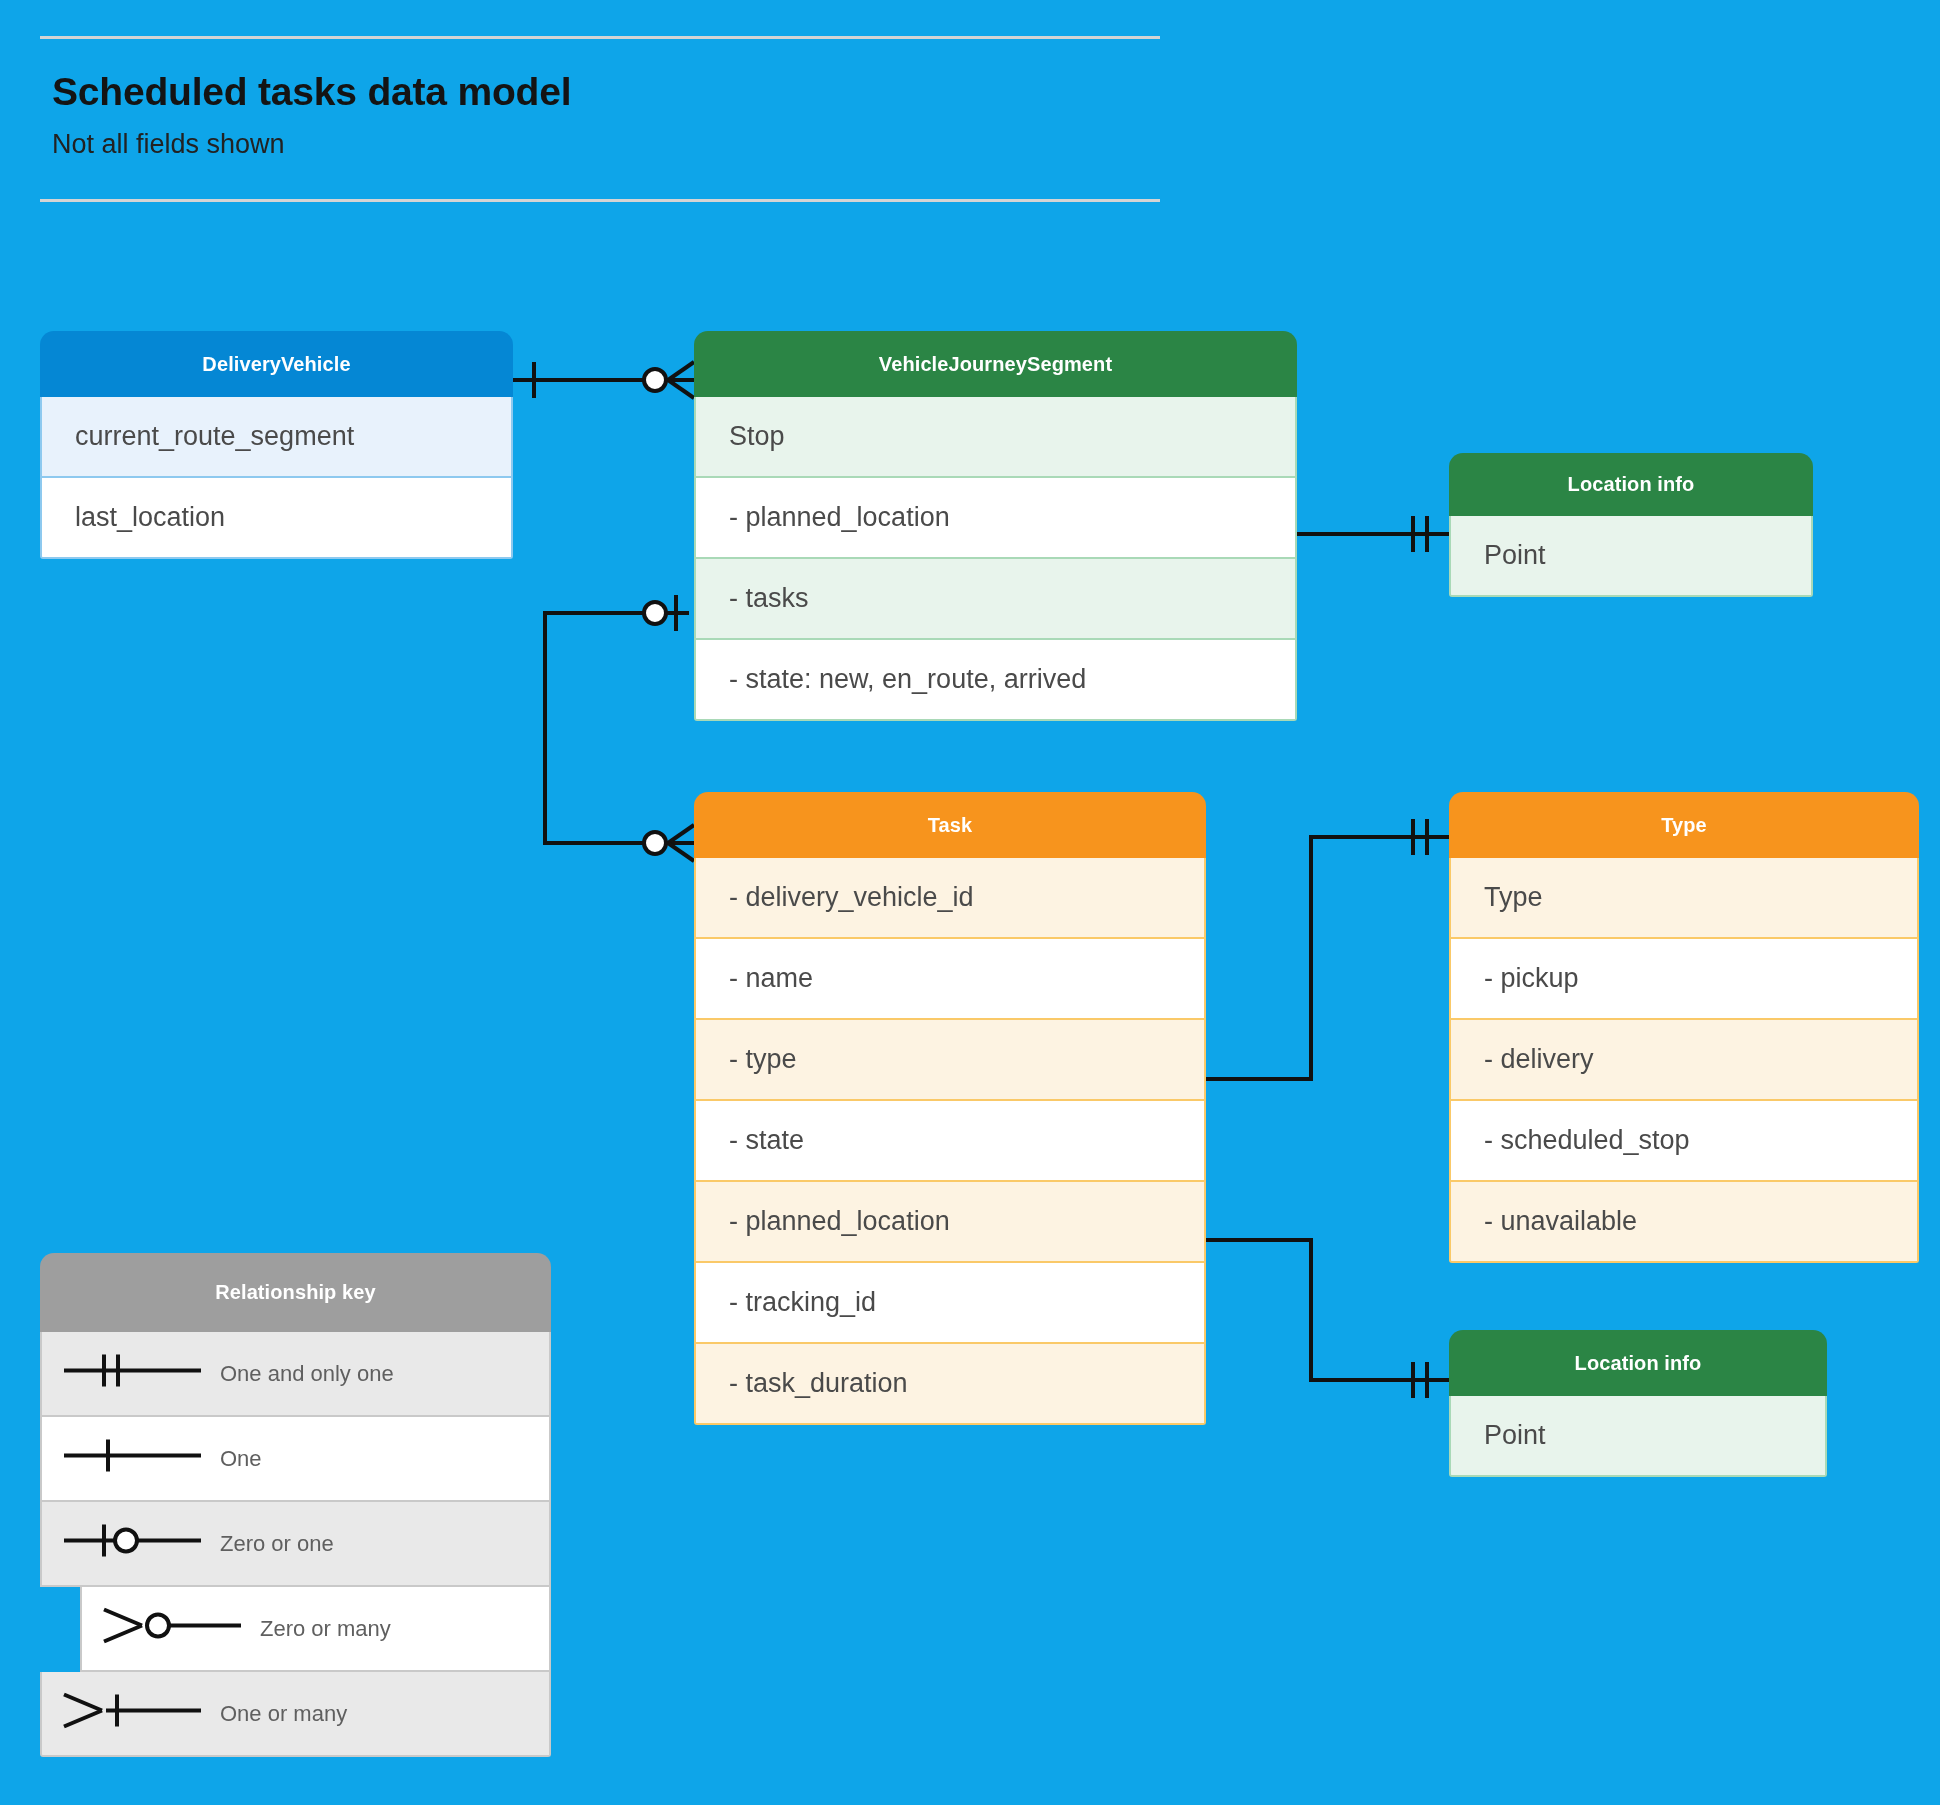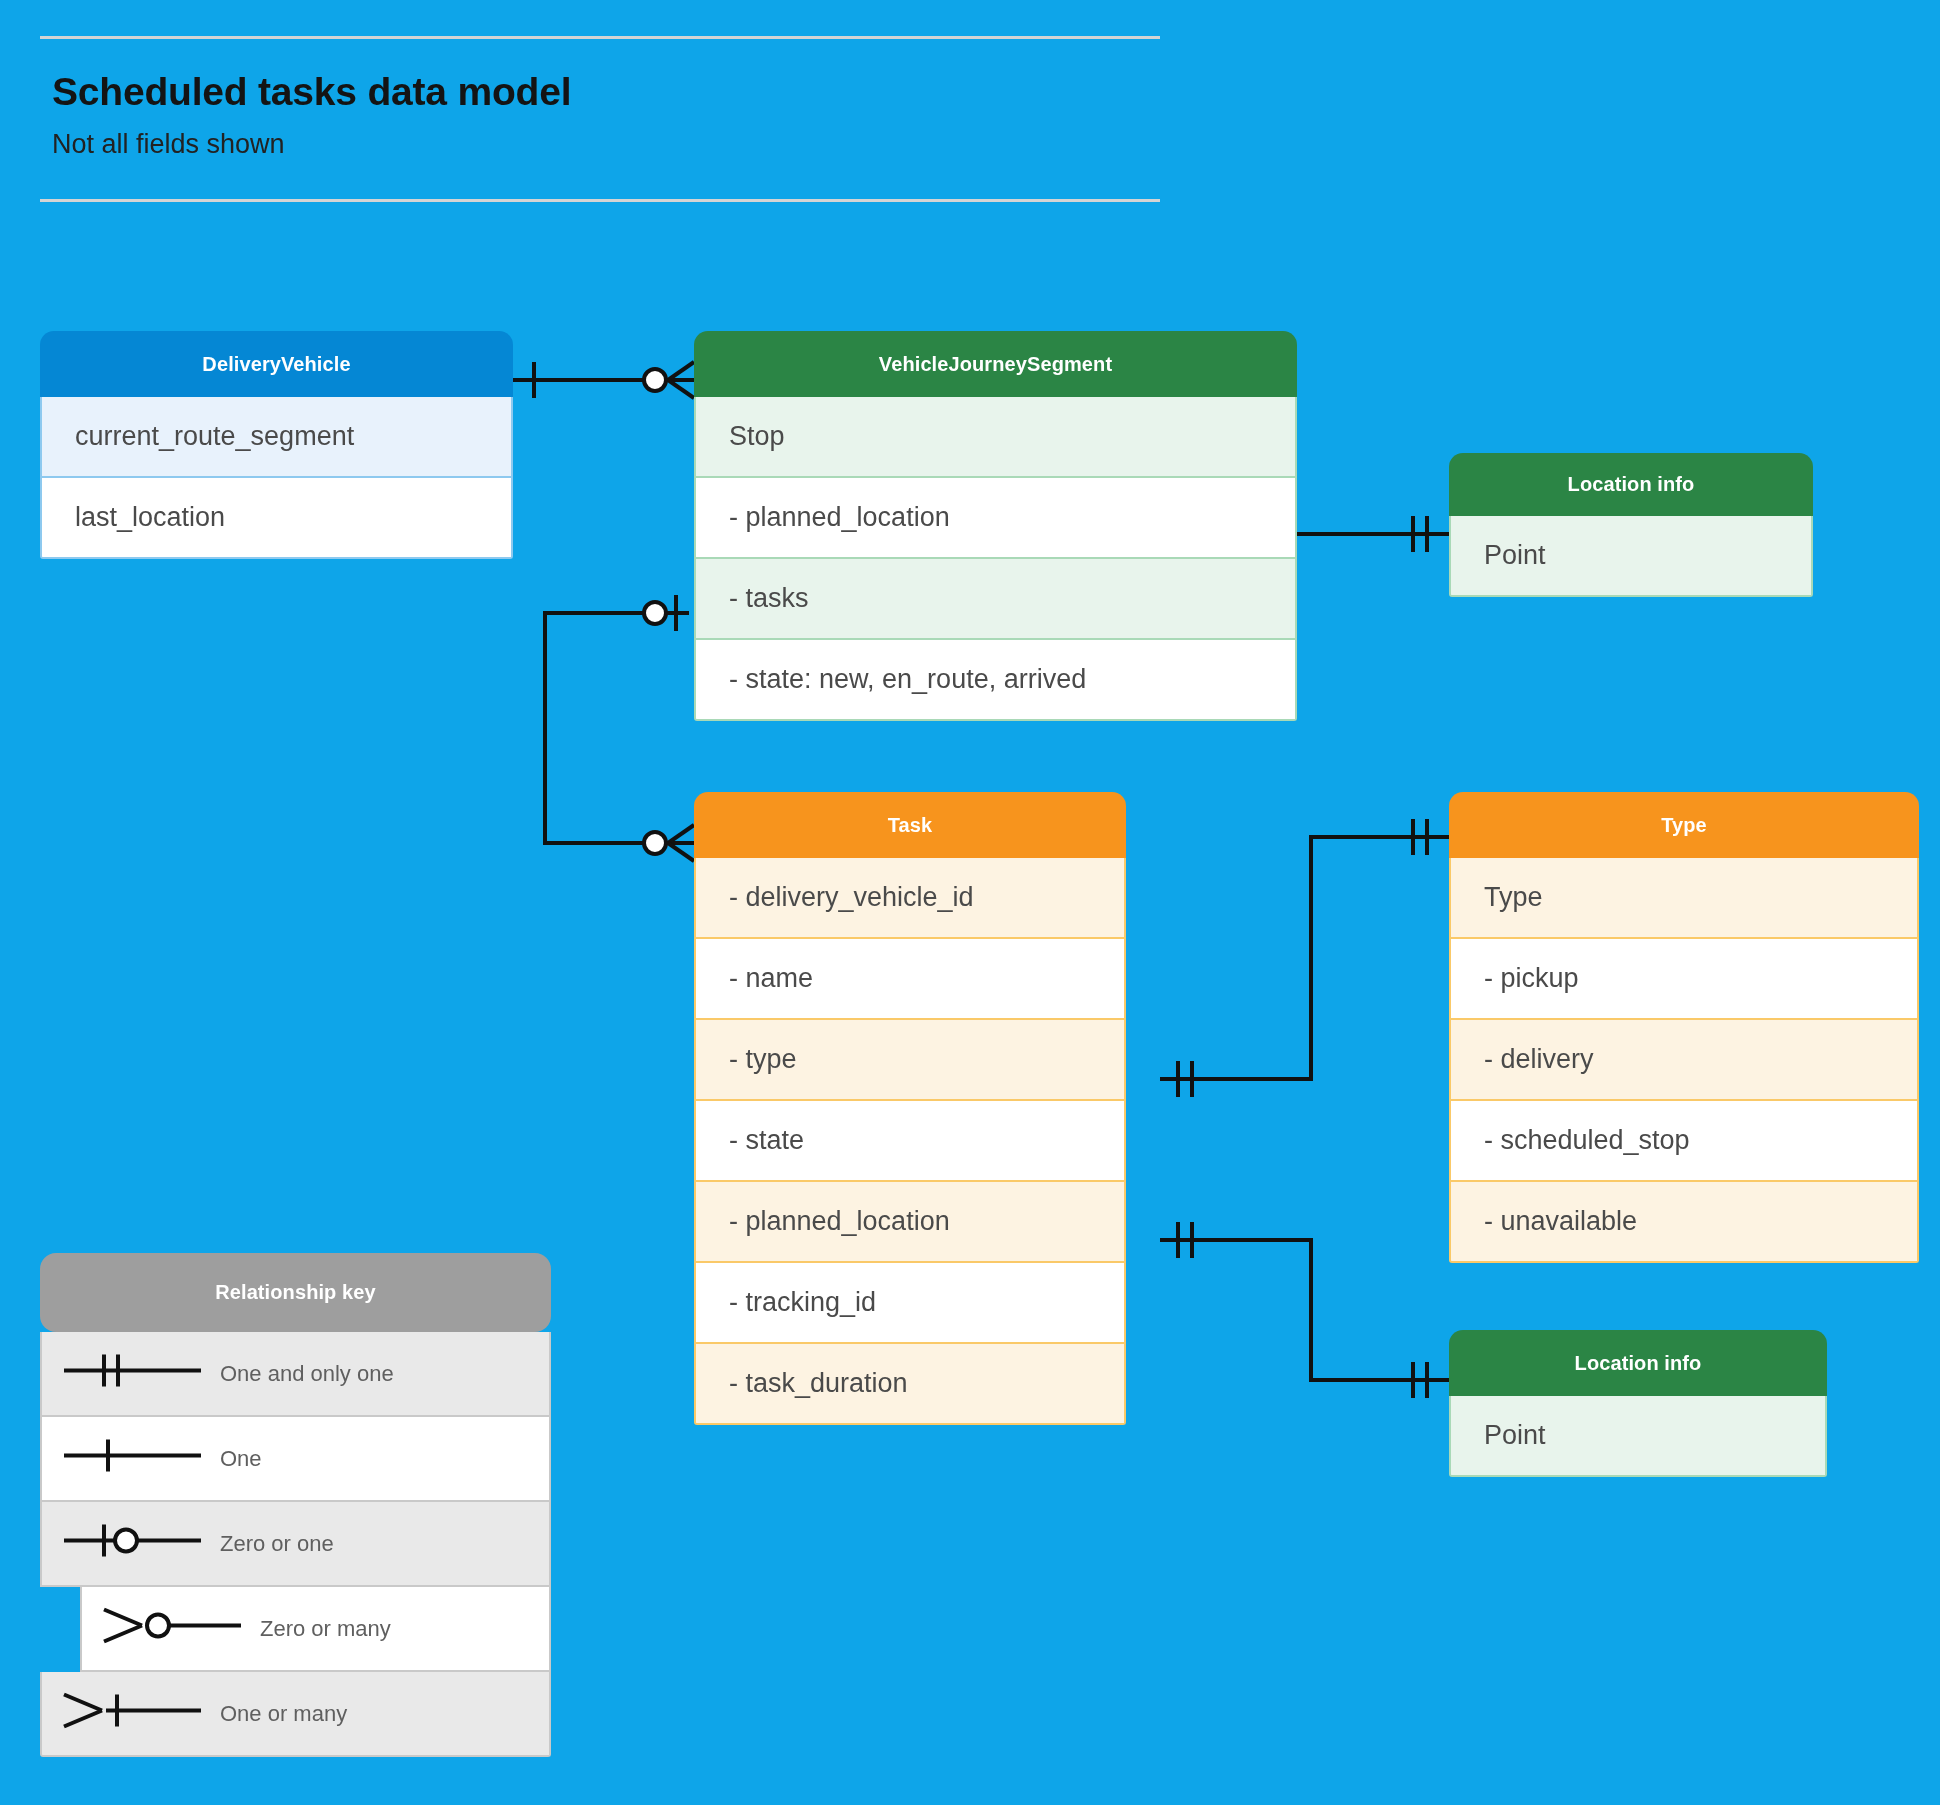--- a/index.html
+++ b/index.html
@@ -91,21 +91,21 @@
   .th-green .erow.alt { background: #e8f4ec; }
   .th-green .erow.plain { background: #ffffff; }
 
   
   .th-orange .ehead { background: #f7941d; }
   .th-orange .erow  { border-color: #fac968; }
   .th-orange .erow.alt { background: #fdf3e2; }
   .th-orange .erow.plain { background: #ffffff; }
 
   
-  .th-gray .ehead { background: #9e9e9e; border-radius: 16px; }
+  .th-gray .ehead { background: #9e9e9e; }
   .th-gray .erow  { border-color: #c9c9c9; }
   .th-gray .erow.alt { background: #e9e9e9; }
   .th-gray .erow.plain { background: #ffffff; }
 
   .legend-row {
     position: relative;
     padding-left: 0 !important;
   }
   .legend-label {
     position: absolute;
@@ -202,21 +202,21 @@
     <div class="erow plain" style="height:81px;">-  planned_location</div>
     <div class="erow alt" style="height:81px;">- tasks</div>
     <div class="erow plain last" style="height:81px;">- state: new, en_route, arrived</div>
   </div>
 
   <div class="entity th-green" style="left:1449px; top:453px; width:364px;">
     <div class="ehead" style="height:63px;">Location info</div>
     <div class="erow alt last" style="height:81px;">Point</div>
   </div>
 
-  <div class="entity th-orange" style="left:694px; top:792px; width:432px;">
+  <div class="entity th-orange" style="left:694px; top:792px; width:512px;">
     <div class="ehead" style="height:66px;">Task</div>
     <div class="erow alt" style="height:81px;">- delivery_vehicle_id</div>
     <div class="erow plain" style="height:81px;">- name</div>
     <div class="erow alt" style="height:81px;">- type</div>
     <div class="erow plain" style="height:81px;">- state</div>
     <div class="erow alt" style="height:81px;">- planned_location</div>
     <div class="erow plain" style="height:81px;">- tracking_id</div>
     <div class="erow alt last" style="height:81px;">- task_duration</div>
   </div>
 

